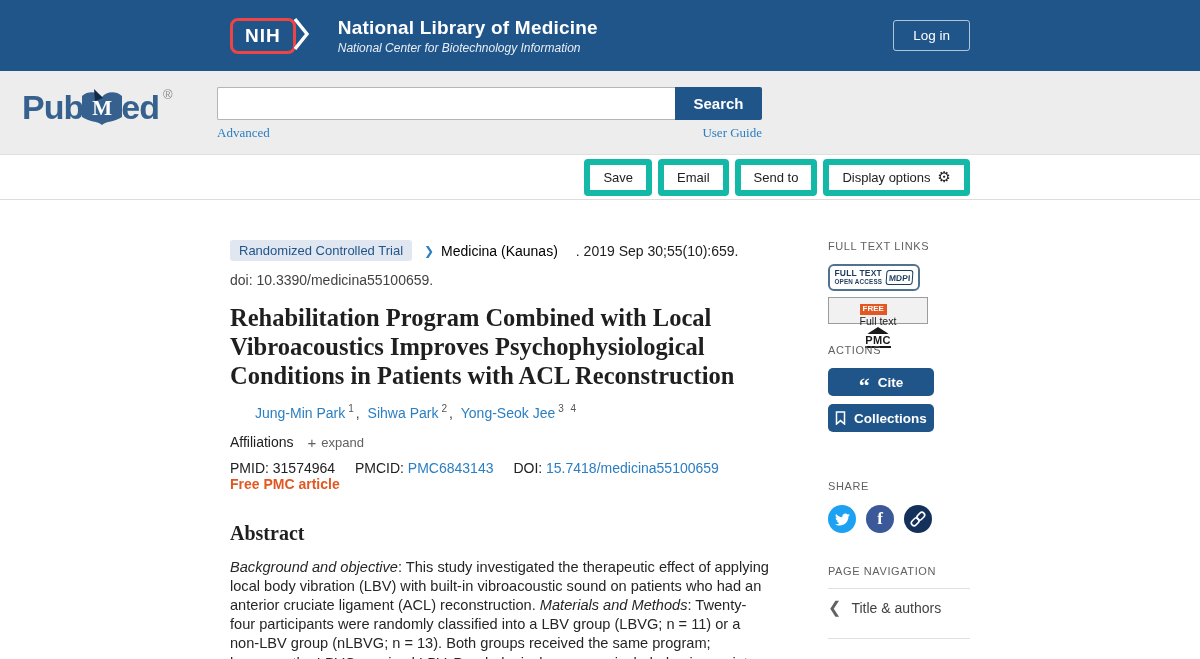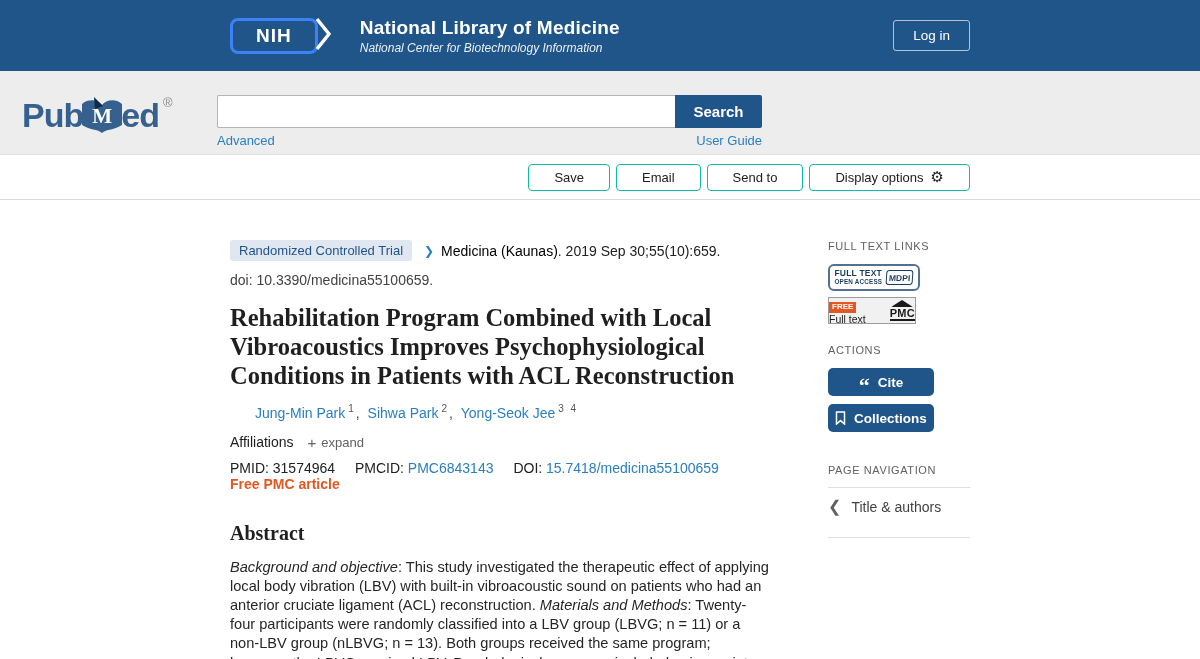--- a/index.html
+++ b/index.html
@@ -4,70 +4,70 @@
 <style>
   * { margin:0; padding:0; box-sizing:border-box; }
   html,body { width:1200px; height:659px; overflow:hidden; background:#fff;
     font-family:"Liberation Sans", sans-serif; color:#212121; }
   .inner { width:740px; margin:0 auto; }
 
   
   .nih-header { background:#20558a; height:71px; }
   .nih-header .inner { display:flex; align-items:center; height:100%; }
   .nih-logo-link { display:flex; align-items:center; text-decoration:none; color:#fff; }
-  .nih-box { border:3px solid #3b82f6; border-radius:8px; font-weight:bold; font-size:19px;
-    padding:4px 23px; letter-spacing:1px; display:inline-block; }
+  .nih-box { border:3px solid #ef4444; border-radius:8px; font-weight:bold; font-size:19px;
+    padding:4px 12px; letter-spacing:1px; display:inline-block; }
   .nih-chev { margin-left:-2px; }
   .nlm-titles { margin-left:28px; }
   .nlm-title { font-size:19px; font-weight:bold; color:#fff; letter-spacing:.2px; }
   .nlm-subtitle { font-size:12px; font-style:italic; color:#e8eef5; margin-top:2px; }
   .login-btn { margin-left:auto; background:transparent; border:1px solid rgba(255,255,255,.65);
     color:#fff; font-size:13.5px; padding:7px 19px; border-radius:3px; cursor:pointer;
     font-family:"Liberation Sans", sans-serif; }
 
   
   .search-band { background:#ededed; height:84px; border-bottom:1px solid #e0e0e0; }
-  .search-band .inner { display:flex; height:100%; align-items:flex-start; padding-top:24px;margin-left:22px; }
+  .search-band .inner { display:flex; height:100%; align-items:flex-start; padding-top:16px;margin-left:22px; }
   .pubmed-logo { display:flex; align-items:flex-start; margin-top:2px; cursor:pointer; }
   .pm-text { font-size:34px; font-weight:bold; color:#36618e; letter-spacing:-1px; line-height:36px; }
   .pm-book { position:relative; width:42px; height:38px; margin:0 -2px; }
   .pm-book svg { display:block; }
   .pm-book .pm-m { position:absolute; left:0; right:0; top:7px; text-align:center;
     color:#fff; font-weight:bold; font-size:21px; font-family:"Liberation Serif", serif; }
   .pm-reg { font-size:13px; color:#8a8a8a; margin-left:4px; margin-top:-2px; }
   .search-module { margin-left:auto; width:545px; }
   .search-row { display:flex; }
   .search-input { flex:1; height:33px; border:1px solid #b5b5b5; border-right:none;
     border-radius:2px 0 0 2px; padding:0 10px; font-size:14px; background:#fff; outline:none; }
   .search-btn { width:87px; height:33px; background:#20558a; color:#fff; border:none;
     font-weight:bold; font-size:15px; cursor:pointer; border-radius:0 2px 2px 0;
     font-family:"Liberation Sans", sans-serif; }
-  .search-links { display:flex; justify-content:space-between; margin-top:5px; }
+  .search-links { display:flex; justify-content:space-between; margin-top:5px;font-family:Liberation Serif, serif; }
   .link { color:#2a7ec2; text-decoration:none; font-size:13px; cursor:pointer; }
 
   
   .toolbar-band { background:#fff; height:45px; border-bottom:1px solid #dcdcdc; }
   .toolbar-band .inner { display:flex; justify-content:flex-end; align-items:center;
     height:100%; gap:6px; }
-  .tool-btn { background:#fff; border:1px solid #14b8a6; border-radius:4px; color:#212121;
-    font-size:13px; padding:5px 25px; cursor:pointer; display:flex; align-items:center; gap:7px;
+  .tool-btn { background:#fff; border:6px solid #14b8a6; border-radius:4px; color:#212121;
+    font-size:13px; padding:5px 13px; cursor:pointer; display:flex; align-items:center; gap:7px;
     font-family:"Liberation Sans", sans-serif; }
   .gear { font-family:"DejaVu Sans", sans-serif; font-size:15px; line-height:13px; }
 
   
   .content { display:flex; padding-top:40px; }
   .main-col { width:540px; }
   .side-col { width:142px; margin-left:auto; }
 
   .meta-row { display:flex; align-items:center; font-size:14px; flex-wrap:nowrap; white-space:nowrap; }
   .pubtype-badge { background:#e1e7f0; color:#20558a; font-size:13px; padding:3px 9px;
     border-radius:3px; cursor:pointer; }
   .crumb-chev { color:#2a7ec2; font-size:12px; margin:0 7px 0 12px; }
   .journal-link { color:#000000; cursor:pointer; }
-  .citation-text { color:#212121; }
+  .citation-text { color:#212121;margin-left:18px; }
   .doi-line { font-size:14px; color:#424242; margin-top:11px; }
 
   .article-title { font-family:"Liberation Serif", serif; font-weight:bold; font-size:24.5px;
     line-height:29px; color:#1f1f1f; margin-top:15px; }
 
   .authors-line { margin-top:13px; font-size:14px; color:#424242;margin-left:25px; }
   .author-link { color:#2a7ec2; cursor:pointer; text-decoration:none; }
   .author-sup { font-size:10px; vertical-align:super; color:#555; margin-left:3px; letter-spacing:2px; }
   .author-sep { margin-right:4px; }
 
@@ -88,22 +88,22 @@
   .side-header { font-size:11px; color:#616161; letter-spacing:.6px; }
   .ftl-badges { margin-top:12px; display:flex; flex-direction:column; gap:6px; }
   .mdpi-badge { width:92px; height:27px; background:#fff; border:2px solid #52718e;
     border-radius:6px; display:flex; align-items:center; justify-content:center; gap:4px;
     cursor:pointer; }
   .mdpi-txt { line-height:1; text-align:left; }
   .mdpi-l1 { font-size:8.5px; font-weight:bold; color:#1c3c5e; letter-spacing:.2px; }
   .mdpi-l2 { font-size:6.3px; font-weight:bold; color:#1c3c5e; margin-top:1.5px; letter-spacing:.2px; }
   .mdpi-logo { border:1.5px solid #1c3c5e; border-radius:3px; font-size:8.5px; font-weight:bold;
     color:#1c3c5e; padding:1.5px 2px; transform:skewX(-4deg); }
-  .pmc-badge { width:88px; height:27px; background:#f1f1f1; border:1px solid #9c9c9c;
-    display:flex; align-items:center; justify-content:space-between; padding:0 0; cursor:pointer; }
+  .pmc-badge { width:100px; height:27px; background:#f1f1f1; border:1px solid #9c9c9c;
+    display:flex; align-items:center; justify-content:space-between; padding:0 14px; cursor:pointer;flex-direction:column; }
   .pmc-left { line-height:1; }
   .free-box { display:inline-block; background:#e25822; color:#fff; font-size:8px; font-weight:bold;
     padding:1.5px 3px; }
   .pmc-fulltext { font-size:10.5px; color:#222; margin-top:1.5px; }
   .pmc-logo { text-align:center; line-height:1; }
   .pmc-roof { width:0; height:0; border-left:11px solid transparent; border-right:11px solid transparent;
     border-bottom:7px solid #1a1a1a; margin:0 auto; border-radius:2px; }
   .pmc-word { font-size:11px; font-weight:bold; color:#1a1a1a; border-bottom:2px solid #1a1a1a;
     margin-top:1px; letter-spacing:.3px; }
 
@@ -290,20 +290,41 @@
       <button class="action-btn">
         <span style="display:flex">
           <svg width="11" height="14" viewBox="0 0 11 14">
             <path d="M1.5 1 h8 v12 l-4 -3.4 -4 3.4 Z" fill="none" stroke="#fff" stroke-width="1.5"></path>
           </svg>
         </span>
         <span>Collections</span>
       </button>
     </div>
 
+    <div class="share-sec">
+      <div class="side-header">SHARE</div>
+      <div class="share-icons">
+        <span class="soc soc-tw">
+          <svg width="15" height="15" viewBox="0 0 512 512">
+            <path fill="#fff" d="M459 152c0 5 0 9 0 14 0 139-106 299-299 299-59 0-115-17-161-47 8 1 17 1 25 1 49 0 94-17 130-45-46-1-85-31-98-73 6 1 13 2 20 2 9 0 19-1 28-4-48-10-84-52-84-103v-1c14 8 30 13 47 13-28-19-47-51-47-87 0-20 5-38 14-53 52 64 129 105 217 110-2-8-3-16-3-24 0-58 47-105 105-105 30 0 57 13 77 33 24-5 46-13 67-25-8 24-25 45-46 58 21-2 41-8 60-16-14 21-32 39-52 54z"></path>
+          </svg>
+        </span>
+        <span class="soc soc-fb">
+          <span class="fb-f">f</span>
+        </span>
+        <span class="soc soc-ln">
+          <svg width="22" height="22" viewBox="0 0 28 28">
+            <g transform="rotate(-45 14 14)">
+              <rect x="3.5" y="10.5" width="11" height="7" rx="3.5" fill="none" stroke="#fff" stroke-width="2"></rect>
+              <rect x="13.5" y="10.5" width="11" height="7" rx="3.5" fill="none" stroke="#fff" stroke-width="2"></rect>
+            </g>
+          </svg>
+        </span>
+      </div>
+    </div>
 
     <div class="pagenav-sec">
       <div class="side-header">PAGE NAVIGATION</div>
       <div class="nav-divider"></div>
       <div class="nav-item">
         <span class="nav-chev">❮</span>
         <span>Title &amp; authors</span>
       </div>
       <div class="nav-divider"></div>
       <div class="nav-item nav-item-sub">

